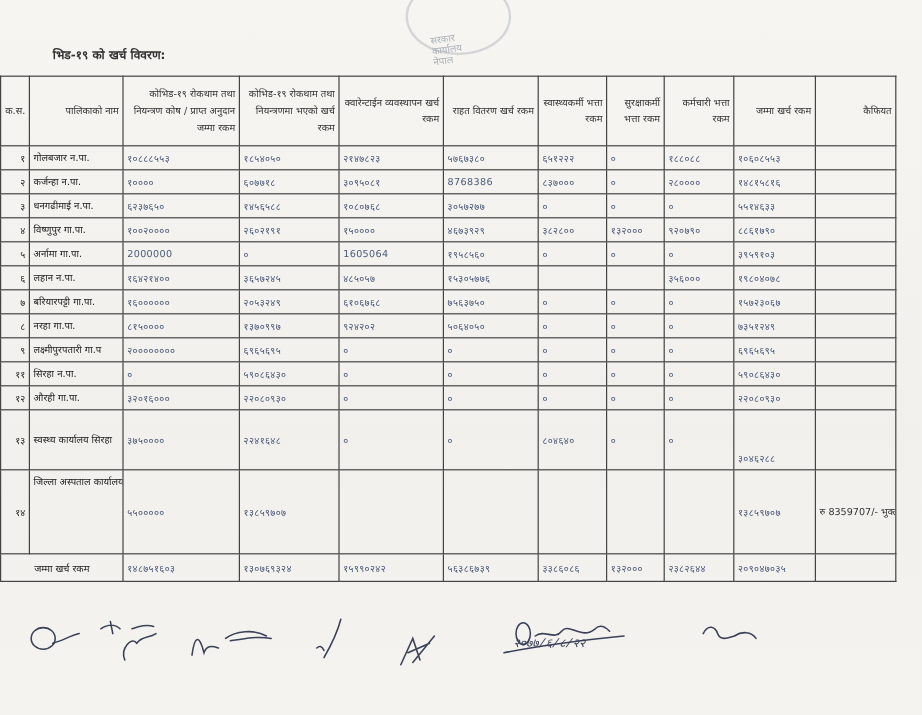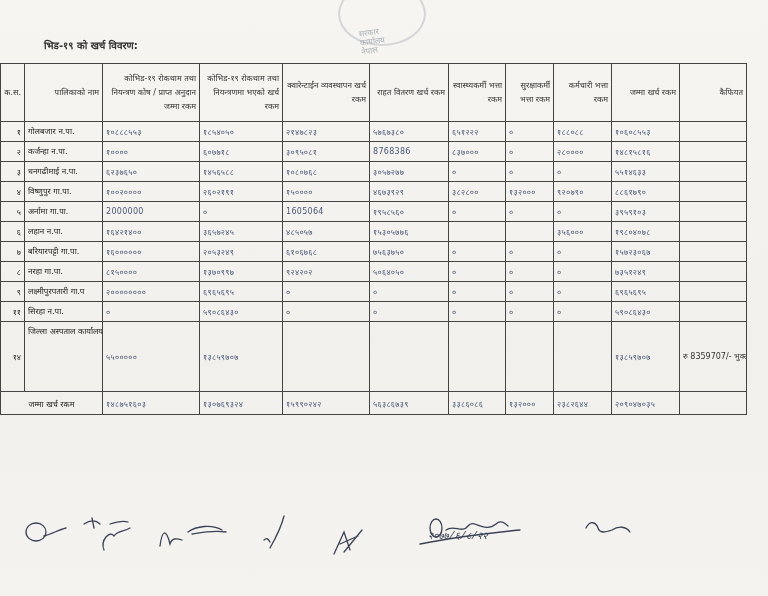--- a/index.html
+++ b/index.html
@@ -225,20 +225,46 @@
         <td class="num">०</td>
         <td class="num">५९०८६४३०</td>
         <td class="num">०</td>
         <td class="num">०</td>
         <td class="num">०</td>
         <td class="num">०</td>
         <td class="num">०</td>
         <td class="num">५९०८६४३०</td>
         <td class="remark"></td>
       </tr>
+      <tr class="r">
+        <td class="sn">१२</td>
+        <td class="name">औरही गा.पा.</td>
+        <td class="num">३२०१६०००</td>
+        <td class="num">२२०८०९३०</td>
+        <td class="num">०</td>
+        <td class="num">०</td>
+        <td class="num">०</td>
+        <td class="num">०</td>
+        <td class="num">०</td>
+        <td class="num">२२०८०९३०</td>
+        <td class="remark"></td>
+      </tr>
+      <tr class="tall13">
+        <td class="sn">१३</td>
+        <td class="name">स्वस्थ्य कार्यालय सिरहा</td>
+        <td class="num">३७५००००</td>
+        <td class="num">२२४१६४८</td>
+        <td class="num">०</td>
+        <td class="num">०</td>
+        <td class="num">८०४६४०</td>
+        <td class="num">०</td>
+        <td class="num">०</td>
+        <td class="num" style="vertical-align:bottom;padding-bottom:4px">३०४६२८८</td>
+        <td class="remark"></td>
+      </tr>
       <tr class="tall14">
         <td class="sn">१४</td>
         <td class="name" style="vertical-align:top">जिल्ला अस्पताल कार्यालय सिरहा</td>
         <td class="num">५५०००००</td>
         <td class="num">१३८५९७०७</td>
         <td class="num"></td>
         <td class="num"></td>
         <td class="num"></td>
         <td class="num"></td>
         <td class="num"></td>

